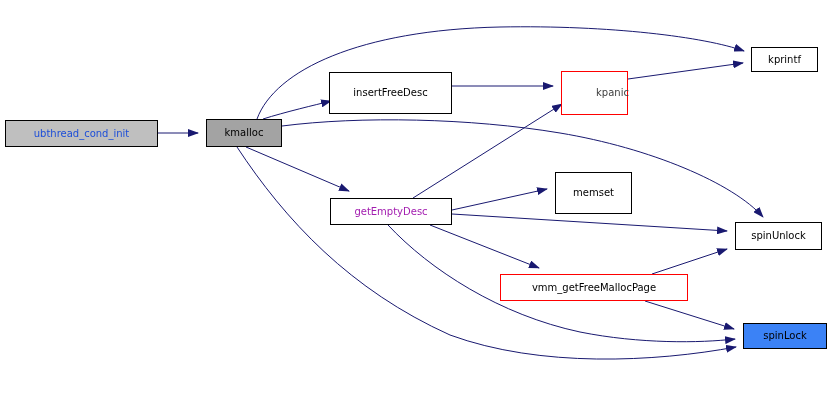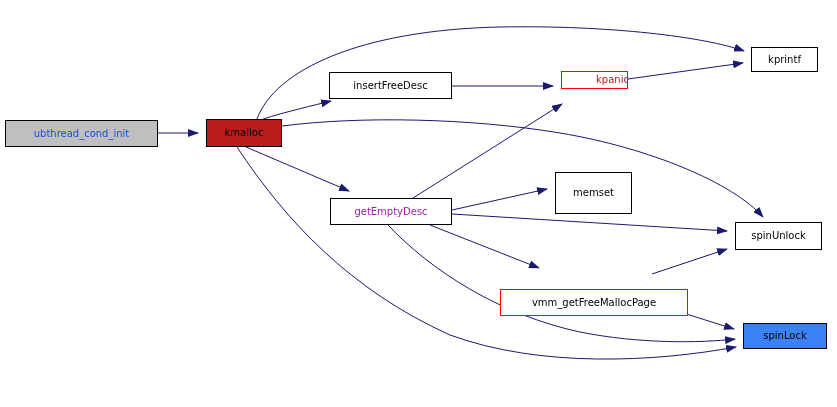--- a/index.html
+++ b/index.html
@@ -58,23 +58,23 @@
         <path d="M452,210 L547,189" fill="none" stroke="#191970" stroke-width="1" marker-end="url(#arrowhead)"></path>
         <path d="M452,214 L727,231" fill="none" stroke="#191970" stroke-width="1" marker-end="url(#arrowhead)"></path>
         <path d="M430,225 L539,268" fill="none" stroke="#191970" stroke-width="1" marker-end="url(#arrowhead)"></path>
         <path d="M388,225 C430,270 500,315 580,332 C640,344 700,343 735,339" fill="none" stroke="#191970" stroke-width="1" marker-end="url(#arrowhead)"></path>
         <path d="M652,274 L727,249" fill="none" stroke="#191970" stroke-width="1" marker-end="url(#arrowhead)"></path>
         <path d="M645,301 L734,329" fill="none" stroke="#191970" stroke-width="1" marker-end="url(#arrowhead)"></path>
       </g>
   </svg>
   <div>
       <div class="node" style="left: 5px; top: 120px; width: 153px; height: 27px; background: rgb(191, 191, 191); border: 1px solid rgb(0, 0, 0); color: #1d4ed8;">ubthread_cond_init</div>
-      <div class="node" style="left: 206px; top: 119px; width: 76px; height: 28px; background: #b91c1c; border: 1px solid rgb(0, 0, 0); color: rgb(0, 0, 0);">kmalloc</div>
-      <div class="node" style="left: 329px; top: 72px; width: 123px; height: 27px; background: rgb(255, 255, 255); border: 1px solid rgb(0, 0, 0); color: rgb(0, 0, 0);">insertFreeDesc</div>
-      <div class="node" style="left: 561px; top: 71px; width: 67px; height: 18px; background: rgb(255, 255, 255); border: 1px solid rgb(255, 0, 0); color: #b91c1c; padding-left: 36px;">kpanic</div>
+      <div class="node" style="left: 206px; top: 119px; width: 76px; height: 28px; background: #a3a3a3; border: 1px solid rgb(0, 0, 0); color: rgb(0, 0, 0);">kmalloc</div>
+      <div class="node" style="left: 329px; top: 72px; width: 123px; height: 42px; background: rgb(255, 255, 255); border: 1px solid rgb(0, 0, 0); color: rgb(0, 0, 0);">insertFreeDesc</div>
+      <div class="node" style="left: 561px; top: 71px; width: 67px; height: 44px; background: rgb(255, 255, 255); border: 1px solid rgb(255, 0, 0); color: #404040; padding-left: 36px;">kpanic</div>
       <div class="node" style="left: 751px; top: 47px; width: 67px; height: 25px; background: rgb(255, 255, 255); border: 1px solid rgb(0, 0, 0); color: rgb(0, 0, 0);">kprintf</div>
       <div class="node" style="left: 330px; top: 198px; width: 122px; height: 27px; background: rgb(255, 255, 255); border: 1px solid rgb(0, 0, 0); color: #a21caf;">getEmptyDesc</div>
       <div class="node" style="left: 555px; top: 172px; width: 77px; height: 42px; background: rgb(255, 255, 255); border: 1px solid rgb(0, 0, 0); color: rgb(0, 0, 0);">memset</div>
       <div class="node" style="left: 735px; top: 222px; width: 87px; height: 28px; background: rgb(255, 255, 255); border: 1px solid rgb(0, 0, 0); color: rgb(0, 0, 0);">spinUnlock</div>
-      <div class="node" style="left: 500px; top: 289px; width: 188px; height: 27px; background: rgb(255, 255, 255); border: 1px solid rgb(255, 0, 0); color: rgb(0, 0, 0);">vmm_getFreeMallocPage</div>
+      <div class="node" style="left: 500px; top: 274px; width: 188px; height: 27px; background: rgb(255, 255, 255); border: 1px solid rgb(255, 0, 0); color: rgb(0, 0, 0);">vmm_getFreeMallocPage</div>
       <div class="node" style="left: 743px; top: 323px; width: 84px; height: 26px; background: #3b82f6; border: 1px solid rgb(0, 0, 0); color: rgb(0, 0, 0);">spinLock</div>
     </div>
 </div>
 
 </body></html>

